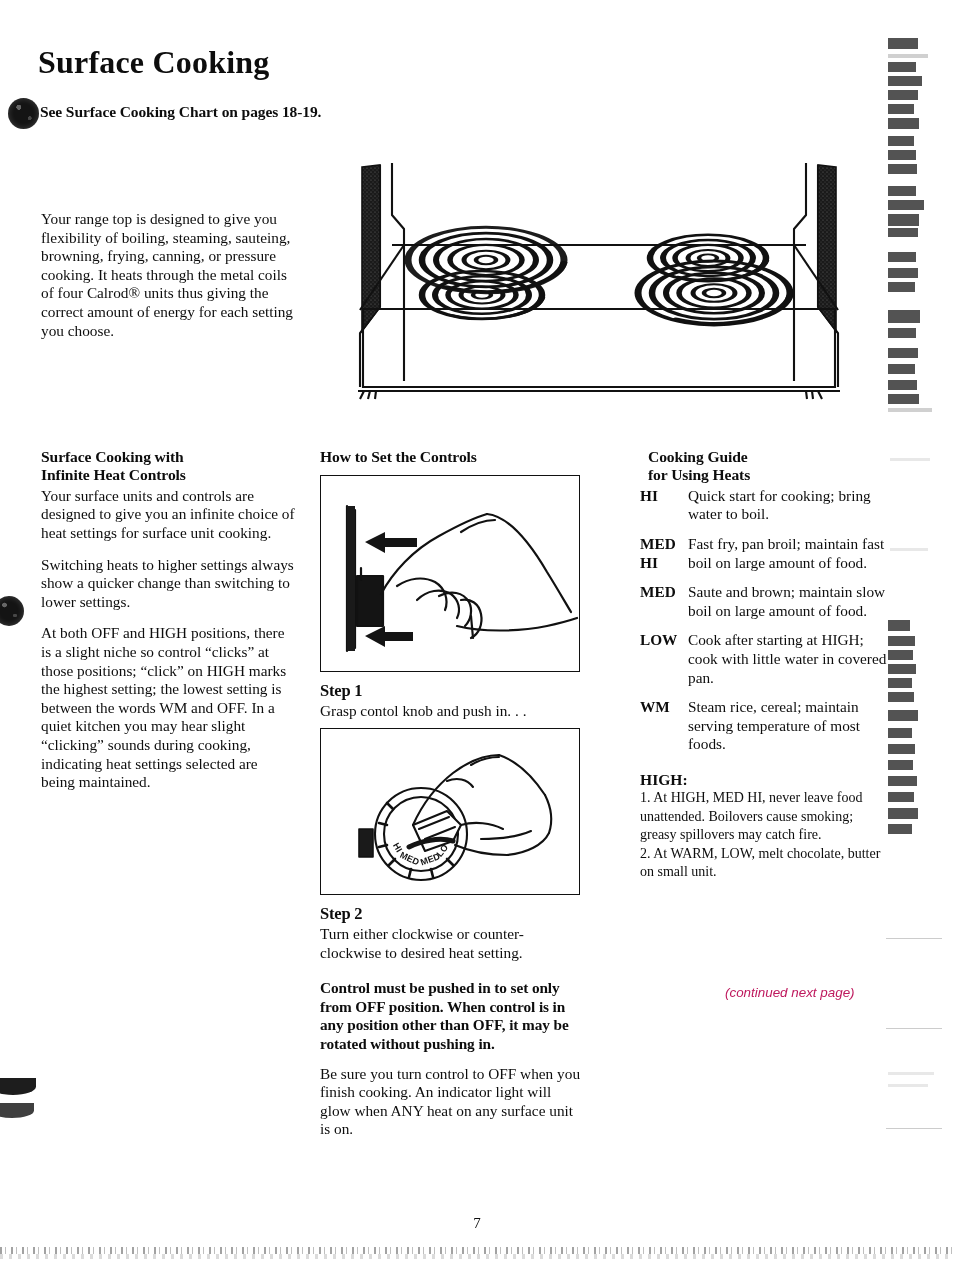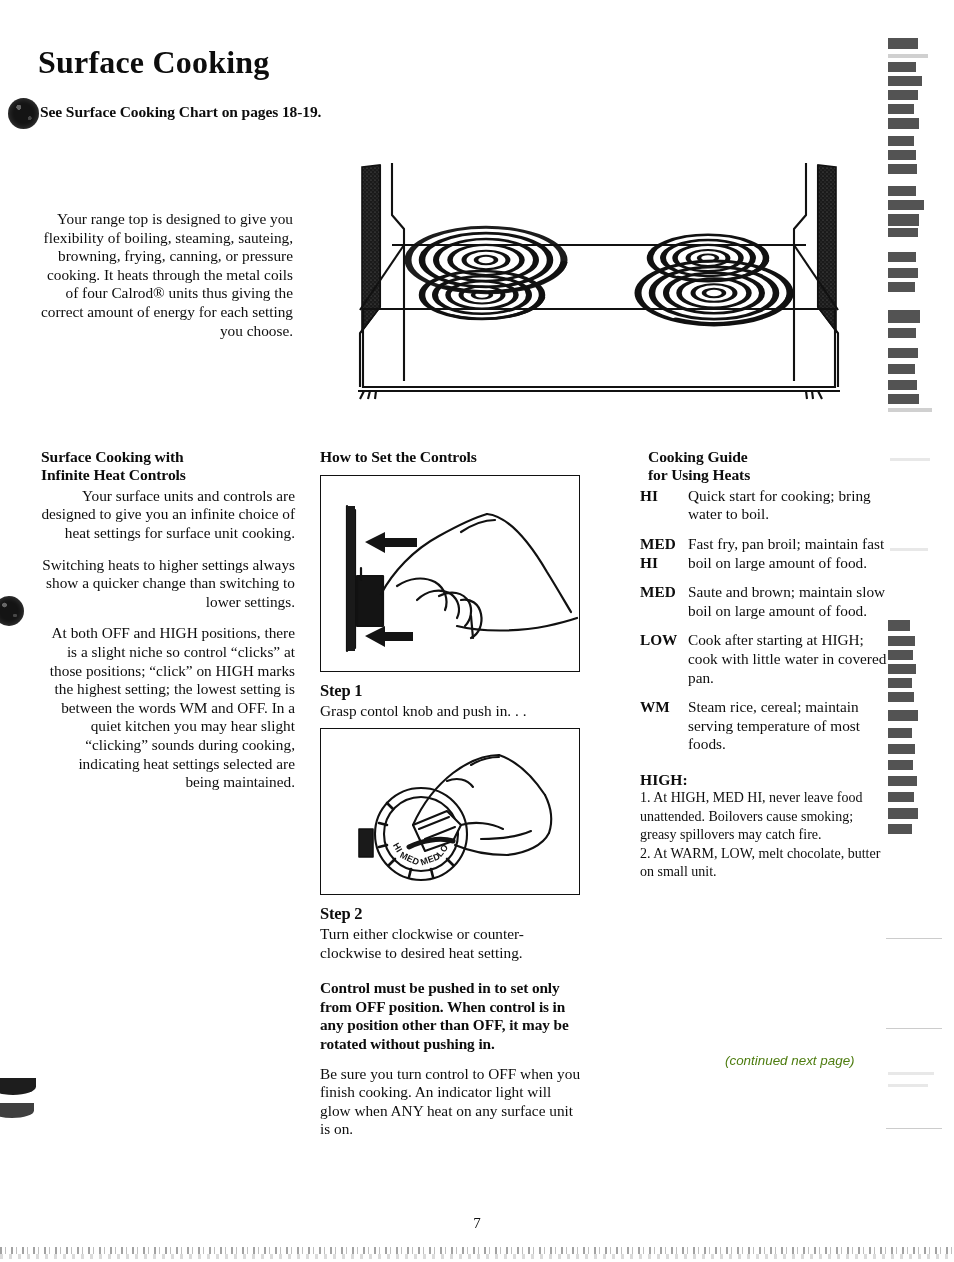--- a/index.html
+++ b/index.html
@@ -47,21 +47,21 @@
       #141414;
     box-shadow: inset 0 0 6px rgba(255,255,255,.20);
   }
   #bullet-top { left: 8px; top: 98px; width: 31px; height: 31px; }
   #bullet-mid { left: -6px; top: 596px; width: 30px; height: 30px; }
 
   
   .para {
     font-size: 15.3px;
     line-height: 18.6px;
-    text-align: right;
+    text-align: left;
   }
   .col-head {
     font-size: 15.6px;
     font-weight: bold;
     line-height: 18.4px;
     letter-spacing: -0.1px;
   }
 
   
   #intro {
@@ -130,25 +130,25 @@
   .note-head {
     font-size: 15.6px;
     font-weight: bold;
     margin: 6px 0 0 0;
   }
   .note-item { font-size: 14px; line-height: 18.6px; margin: 0; }
 
   #continued {
     position: absolute;
     left: 725px;
-    top: 1053px;
+    top: 985px;
     font-family: "Liberation Sans", "DejaVu Sans", sans-serif;
     font-style: italic;
     font-size: 13.4px;
-    color: #4d7c0f;
+    color: #be185d;
   }
 
   #page-number {
     position: absolute;
     left: 0;
     top: 1215px;
     width: 954px;
     text-align: center;
     font-size: 15px;
   }

